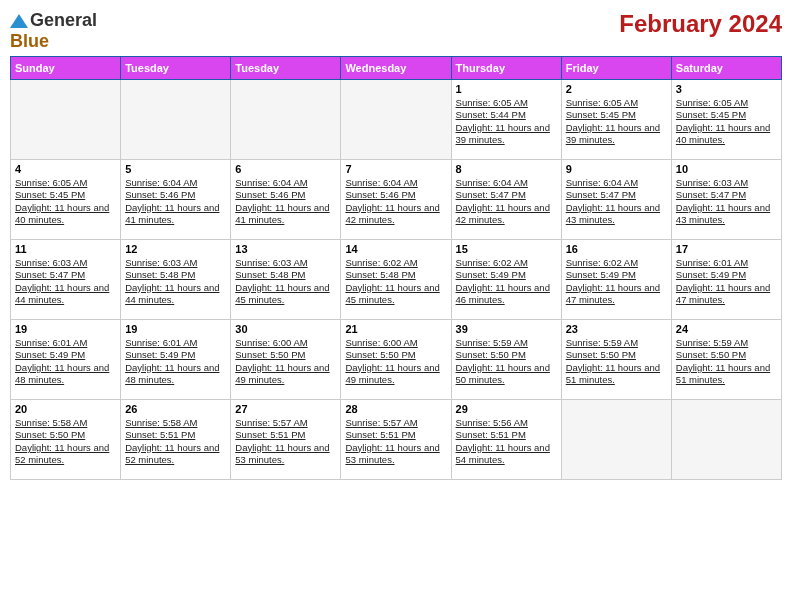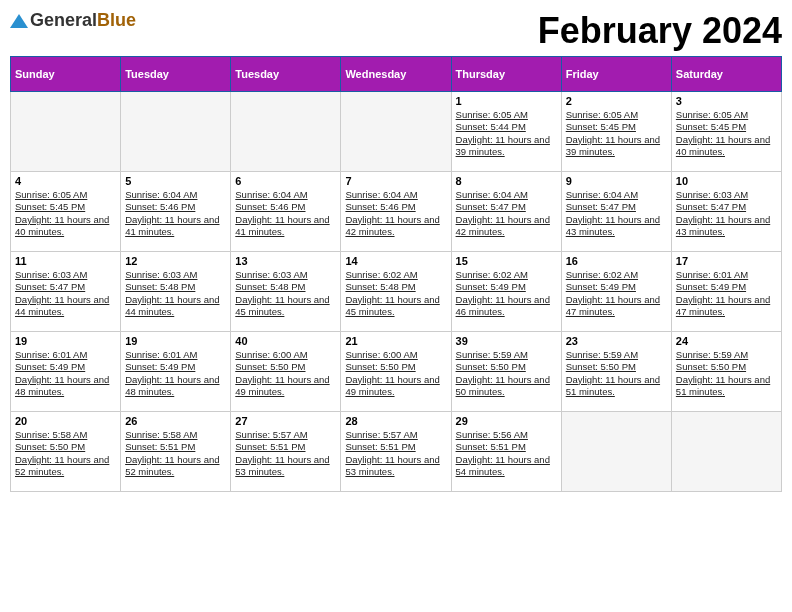--- a/index.html
+++ b/index.html
@@ -11,21 +11,21 @@
       padding: 10px;
     }
     .header {
       display: flex;
       justify-content: space-between;
       align-items: flex-start;
       margin-bottom: 4px;
     }
     .logo {
       display: flex;
-      flex-direction: row;
+      flex-direction: column;
       align-items: flex-start;
     }
     .logo-general {
       font-size: 18px;
       font-weight: bold;
       color: #333;
     }
     .logo-blue {
       font-size: 18px;
       font-weight: bold;
@@ -40,38 +40,38 @@
       height: 0;
       border-left: 9px solid transparent;
       border-right: 9px solid transparent;
       border-bottom: 14px solid #2a90d0;
       margin-right: 2px;
     }
     .title-section {
       text-align: right;
     }
     .month-title {
-      font-size: 36px;
-      font-weight: bold;
-      color: #000000;
+      font-size: 24px;
+      font-weight: bold;
+      color: #b91c1c;
     }
     .location {
       font-size: 14px;
       color: #333;
     }
     table {
       width: 100%;
       border-collapse: collapse;
       font-size: 10px;
     }
     thead th {
-      background-color: #a21caf;
+      background-color: #d946ef;
       color: #fff;
       text-align: left;
-      padding: 11px 4px;
+      padding: 5px 4px;
       font-size: 11px;
       border: 1px solid #1a5ca5;
     }
     td {
       border: 1px solid #ccc;
       vertical-align: top;
       padding: 3px 4px;
       width: calc(100% / 7);
       min-height: 75px;
       height: 80px;
@@ -202,21 +202,21 @@
       <tr>
         <td>
           <span class="day-num">19</span>
           <div class="day-info">Sunrise: 6:01 AM<br>Sunset: 5:49 PM<br>Daylight: 11 hours and 48 minutes.</div>
         </td>
         <td>
           <span class="day-num">19</span>
           <div class="day-info">Sunrise: 6:01 AM<br>Sunset: 5:49 PM<br>Daylight: 11 hours and 48 minutes.</div>
         </td>
         <td>
-          <span class="day-num">40</span>
+          <span class="day-num">30</span>
           <div class="day-info">Sunrise: 6:00 AM<br>Sunset: 5:50 PM<br>Daylight: 11 hours and 49 minutes.</div>
         </td>
         <td>
           <span class="day-num">21</span>
           <div class="day-info">Sunrise: 6:00 AM<br>Sunset: 5:50 PM<br>Daylight: 11 hours and 49 minutes.</div>
         </td>
         <td>
           <span class="day-num">39</span>
           <div class="day-info">Sunrise: 5:59 AM<br>Sunset: 5:50 PM<br>Daylight: 11 hours and 50 minutes.</div>
         </td>

